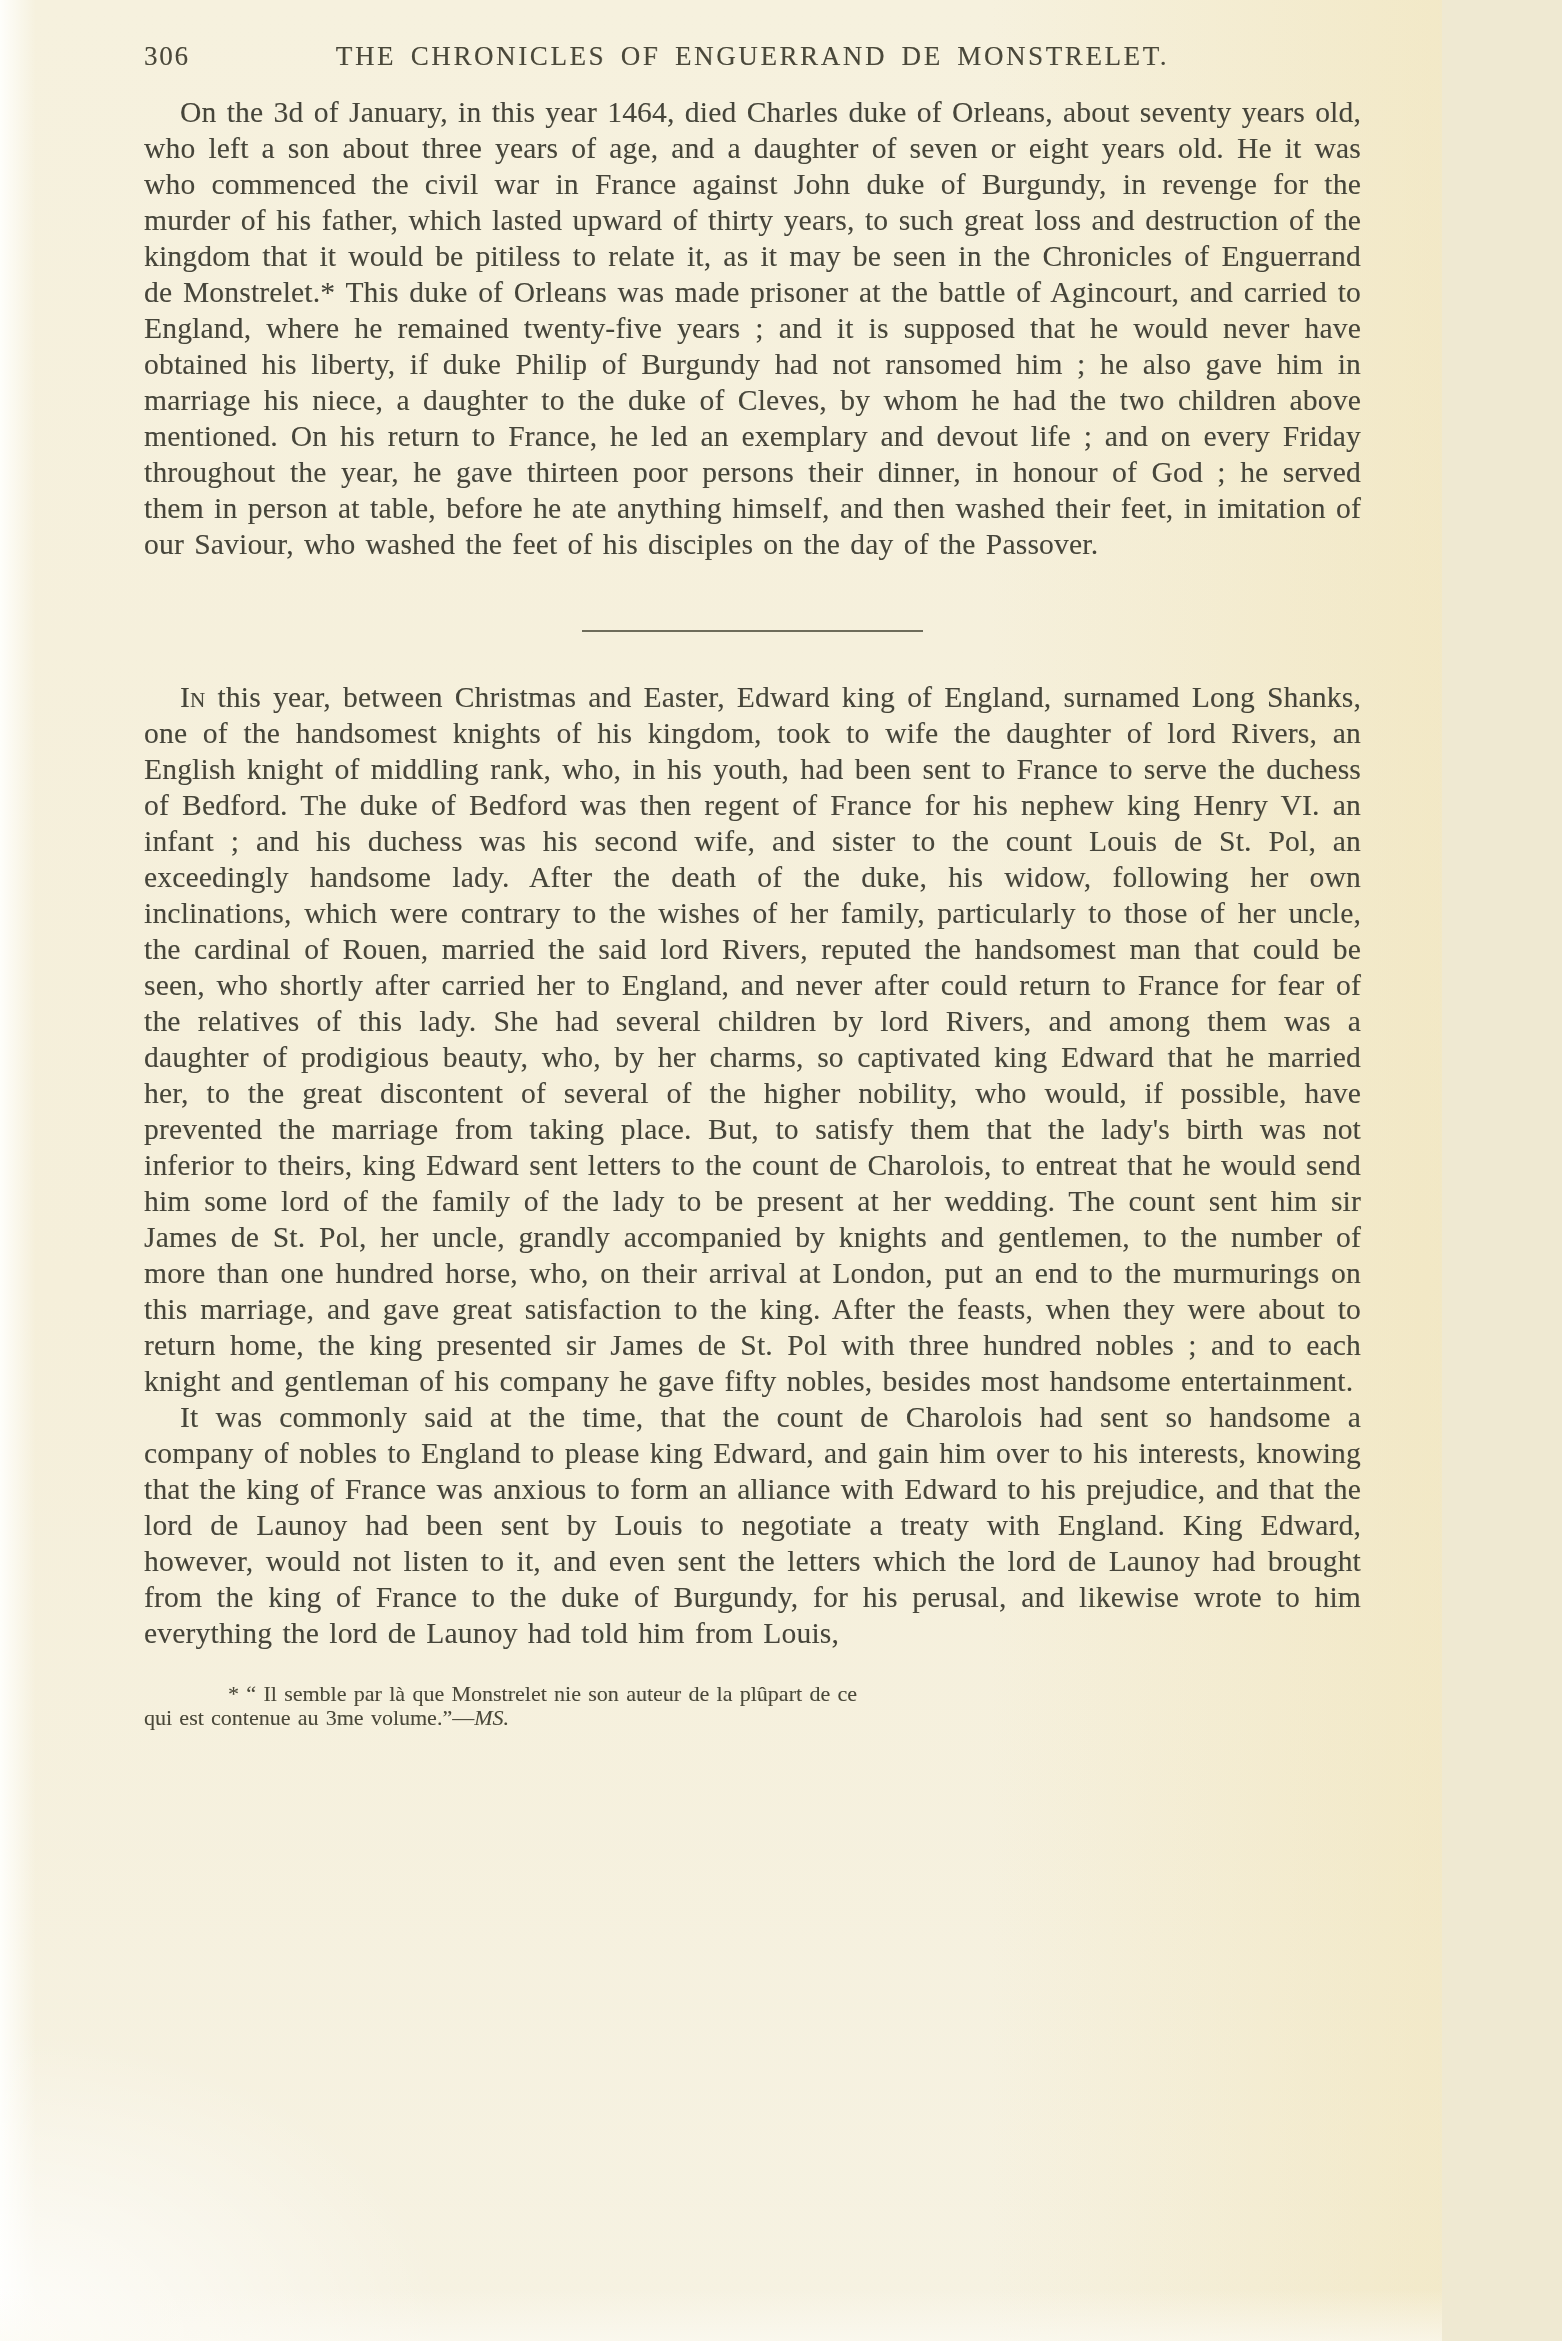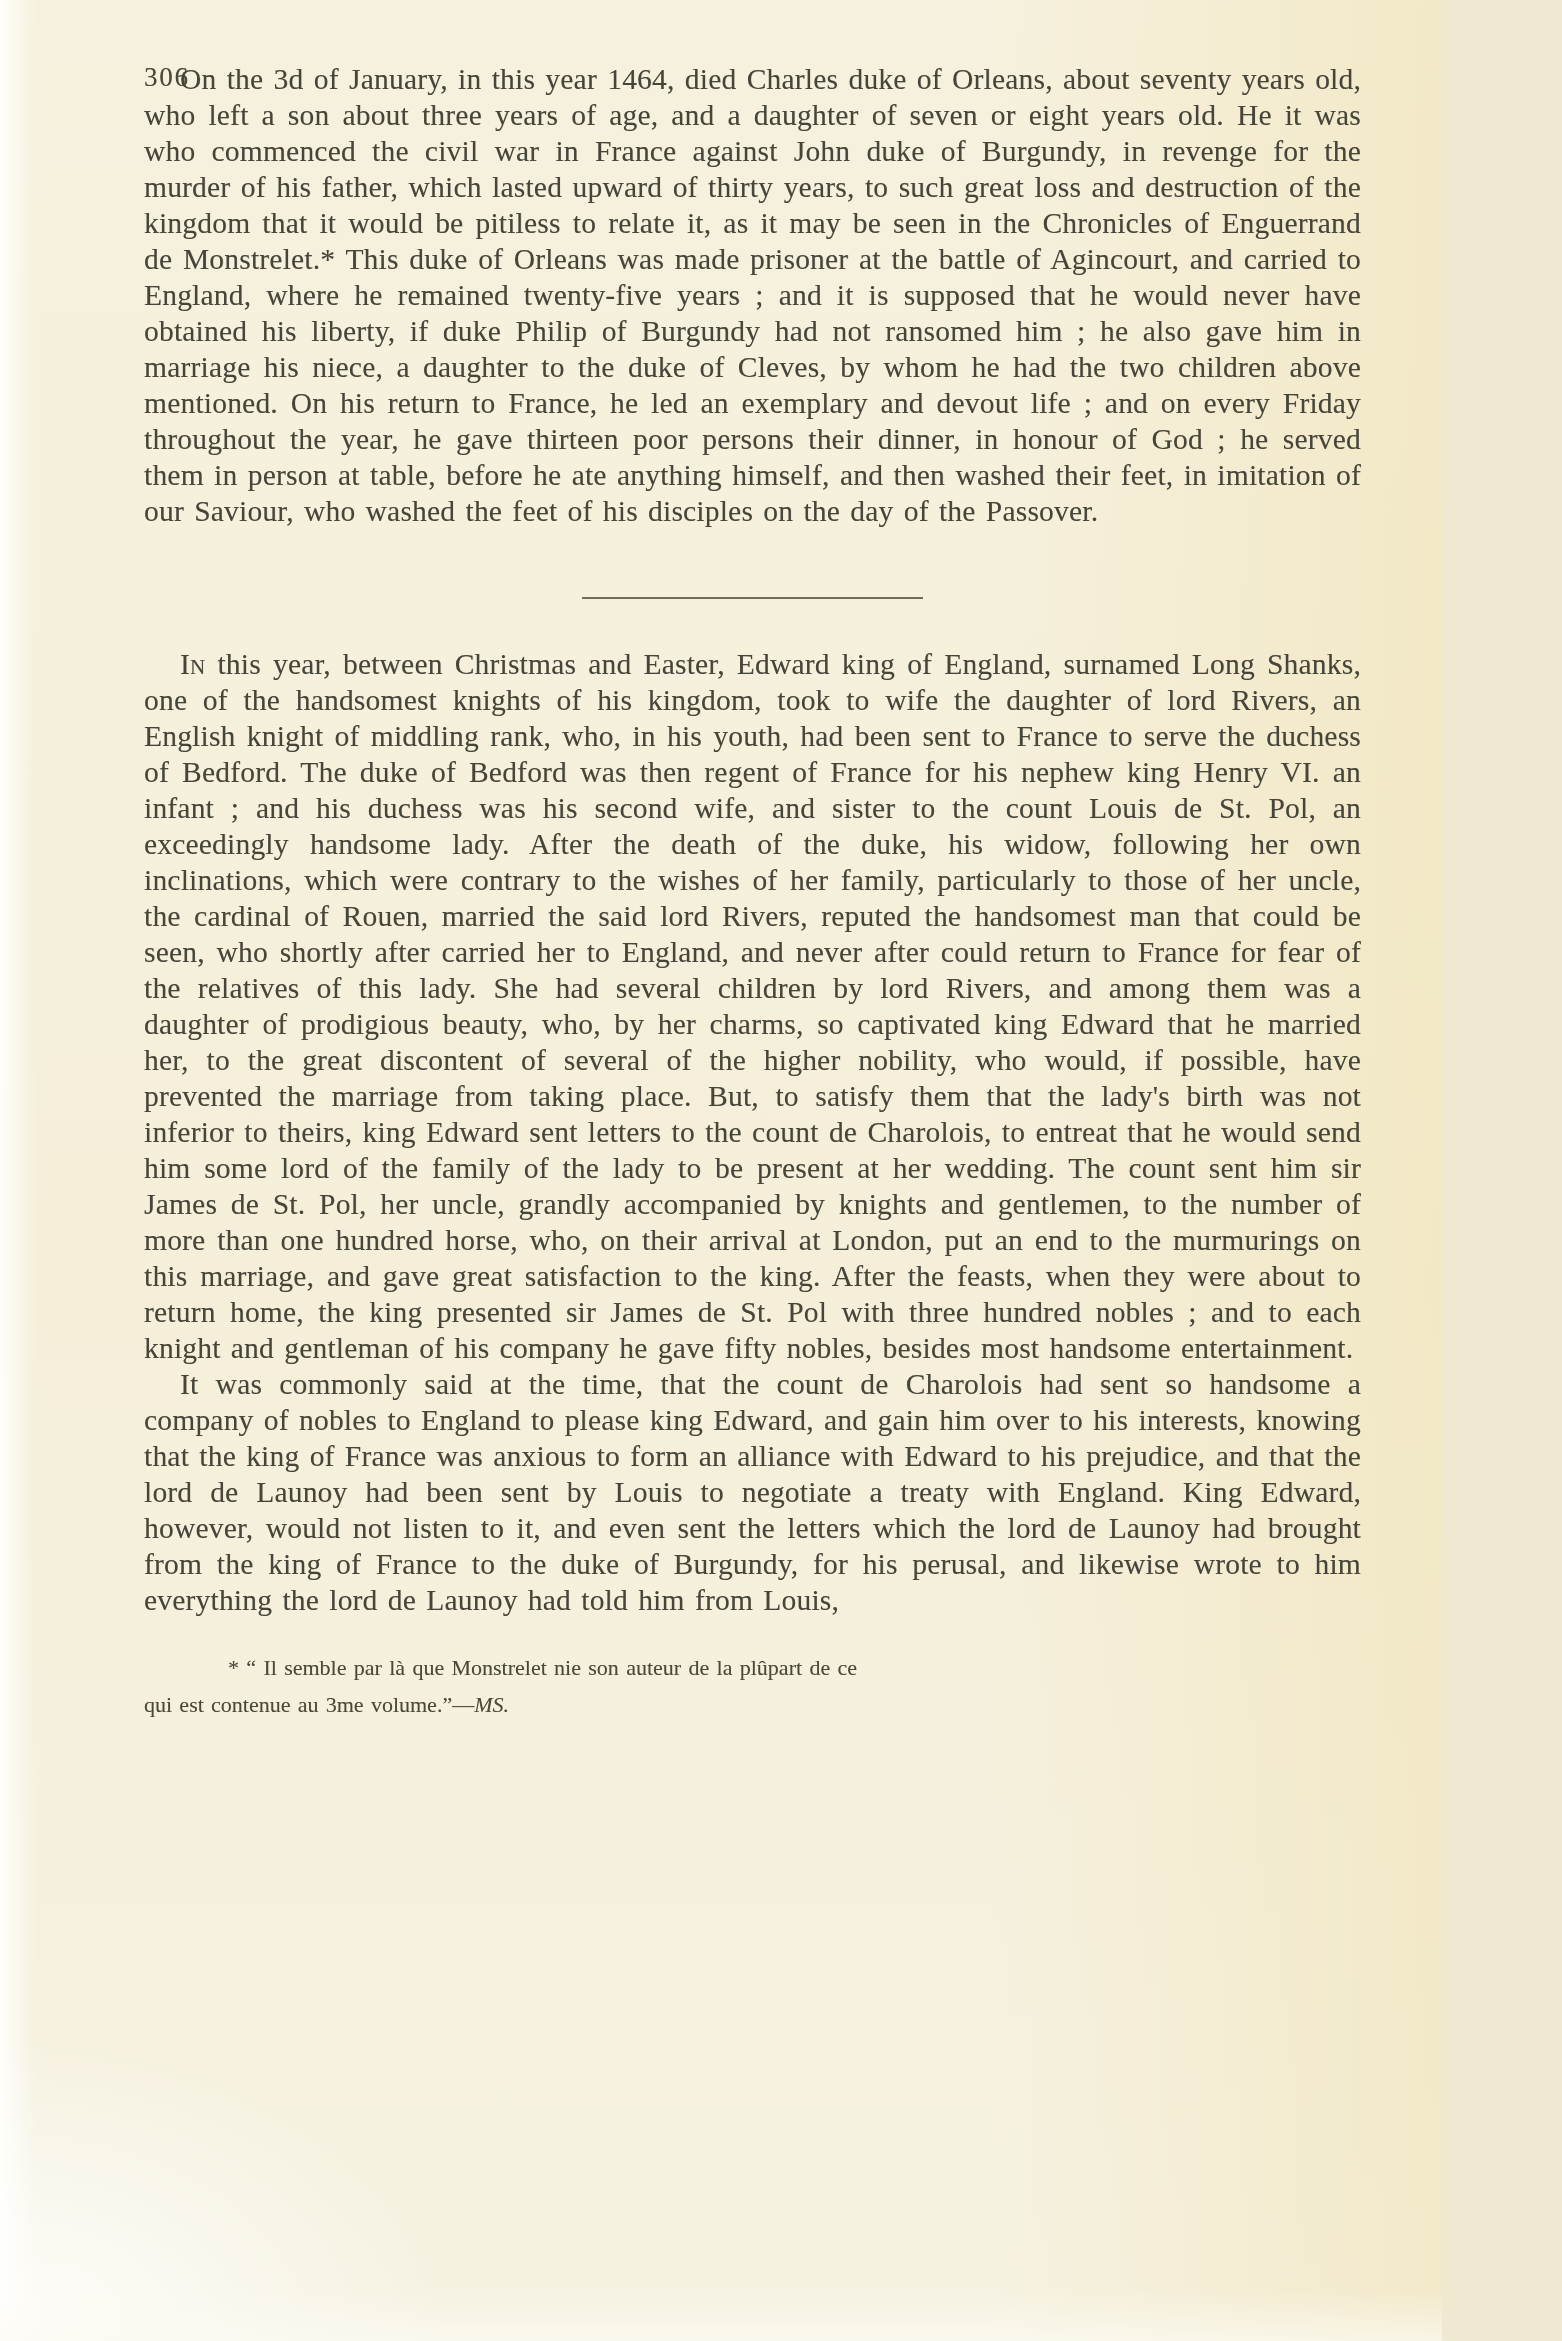--- a/index.html
+++ b/index.html
@@ -68,21 +68,21 @@
     text-align:justify;
     padding-left:73px; text-indent:-73px;
     color:#4c4a3a;
     margin:0 0 26px 0;
     text-shadow:0.3px 0.3px 0.6px rgba(70,66,50,0.3);
   }
 
   .footnote {
     display:flex;
     margin-top:31px;
-    font-size:22px; line-height:37px;
+    font-size:22px; line-height:24px;
     color:#4a4839;
     text-shadow:0.2px 0.2px 0.5px rgba(70,66,50,0.28);
   }
   .footnote p { margin:0; text-align:justify; word-spacing:0.08em; }
   .footnote-left { width:713px; margin-left:-42px; margin-right:17.4px; text-indent:84px; }
   .footnote-right { flex:1; }
   .italic { font-style:italic; }
 </style>
 </head>
 <body>
@@ -91,20 +91,21 @@
 
   <div class="edge-left"></div>
   <div class="tint-right"></div>
   <div class="corner-bottom-left"></div>
   <div class="edge-bottom"></div>
 
   <div class="content">
 
     <header class="running-head">
       <span class="page-number">306</span>
+      <span class="head-title">THE CHRONICLES OF ENGUERRAND DE MONSTRELET.</span>
     </header>
 
 
     <p class="body-para indent"><span class="lead-smallcaps"></span><span>On the 3d of January, in this year 1464, died Charles duke of Orleans, about seventy years old, who left a son about three years of age, and a daughter of seven or eight years old. He it was who commenced the civil war in France against John duke of Burgundy, in revenge for the murder of his father, which lasted upward of thirty years, to such great loss and destruction of the kingdom that it would be pitiless to relate it, as it may be seen in the Chronicles of Enguerrand de Monstrelet.*  This duke of Orleans was made prisoner at the battle of Agincourt, and carried to England, where he remained twenty-five years ; and it is supposed that he would never have obtained his liberty, if duke Philip of Burgundy had not ransomed him ; he also gave him in marriage his niece, a daughter to the duke of Cleves, by whom he had the two children above mentioned.  On his return to France, he led an exemplary and devout life ; and on every Friday throughout the year, he gave thirteen poor persons their dinner, in honour of God ; he served them in person at table, before he ate anything himself, and then washed their feet, in imitation of our Saviour, who washed the feet of his disciples on the day of the Passover.</span></p>
 
     <div class="section-divider"></div>
 
 
     <p class="body-para indent"><span class="lead-smallcaps">In</span><span> this year, between Christmas and Easter, Edward king of England, surnamed Long Shanks, one of the handsomest knights of his kingdom, took to wife the daughter of lord Rivers, an English knight of middling rank, who, in his youth, had been sent to France to serve the duchess of Bedford. The duke of Bedford was then regent of France for his nephew king Henry VI. an infant ; and his duchess was his second wife, and sister to the count Louis de St. Pol, an exceedingly handsome lady.  After the death of the duke, his widow, following her own inclinations, which were contrary to the wishes of her family, particularly to those of her uncle, the cardinal of Rouen, married the said lord Rivers, reputed the handsomest man that could be seen, who shortly after carried her to England, and never after could return to France for fear of the relatives of this lady.  She had several children by lord Rivers, and among them was a daughter of prodigious beauty, who, by her charms, so captivated king Edward that he married her, to the great discontent of several of the higher nobility, who would, if possible, have prevented the marriage from taking place.  But, to satisfy them that the lady's birth was not inferior to theirs, king Edward sent letters to the count de Charolois, to entreat that he would send him some lord of the family of the lady to be present at her wedding.  The count sent him sir James de St. Pol, her uncle, grandly accompanied by knights and gentlemen, to the number of more than one hundred horse, who, on their arrival at London, put an end to the murmurings on this marriage, and gave great satisfaction to the king.  After the feasts, when they were about to return home, the king presented sir James de St. Pol with three hundred nobles ; and to each knight and gentleman of his company he gave fifty nobles, besides most handsome entertainment.</span></p>
 

